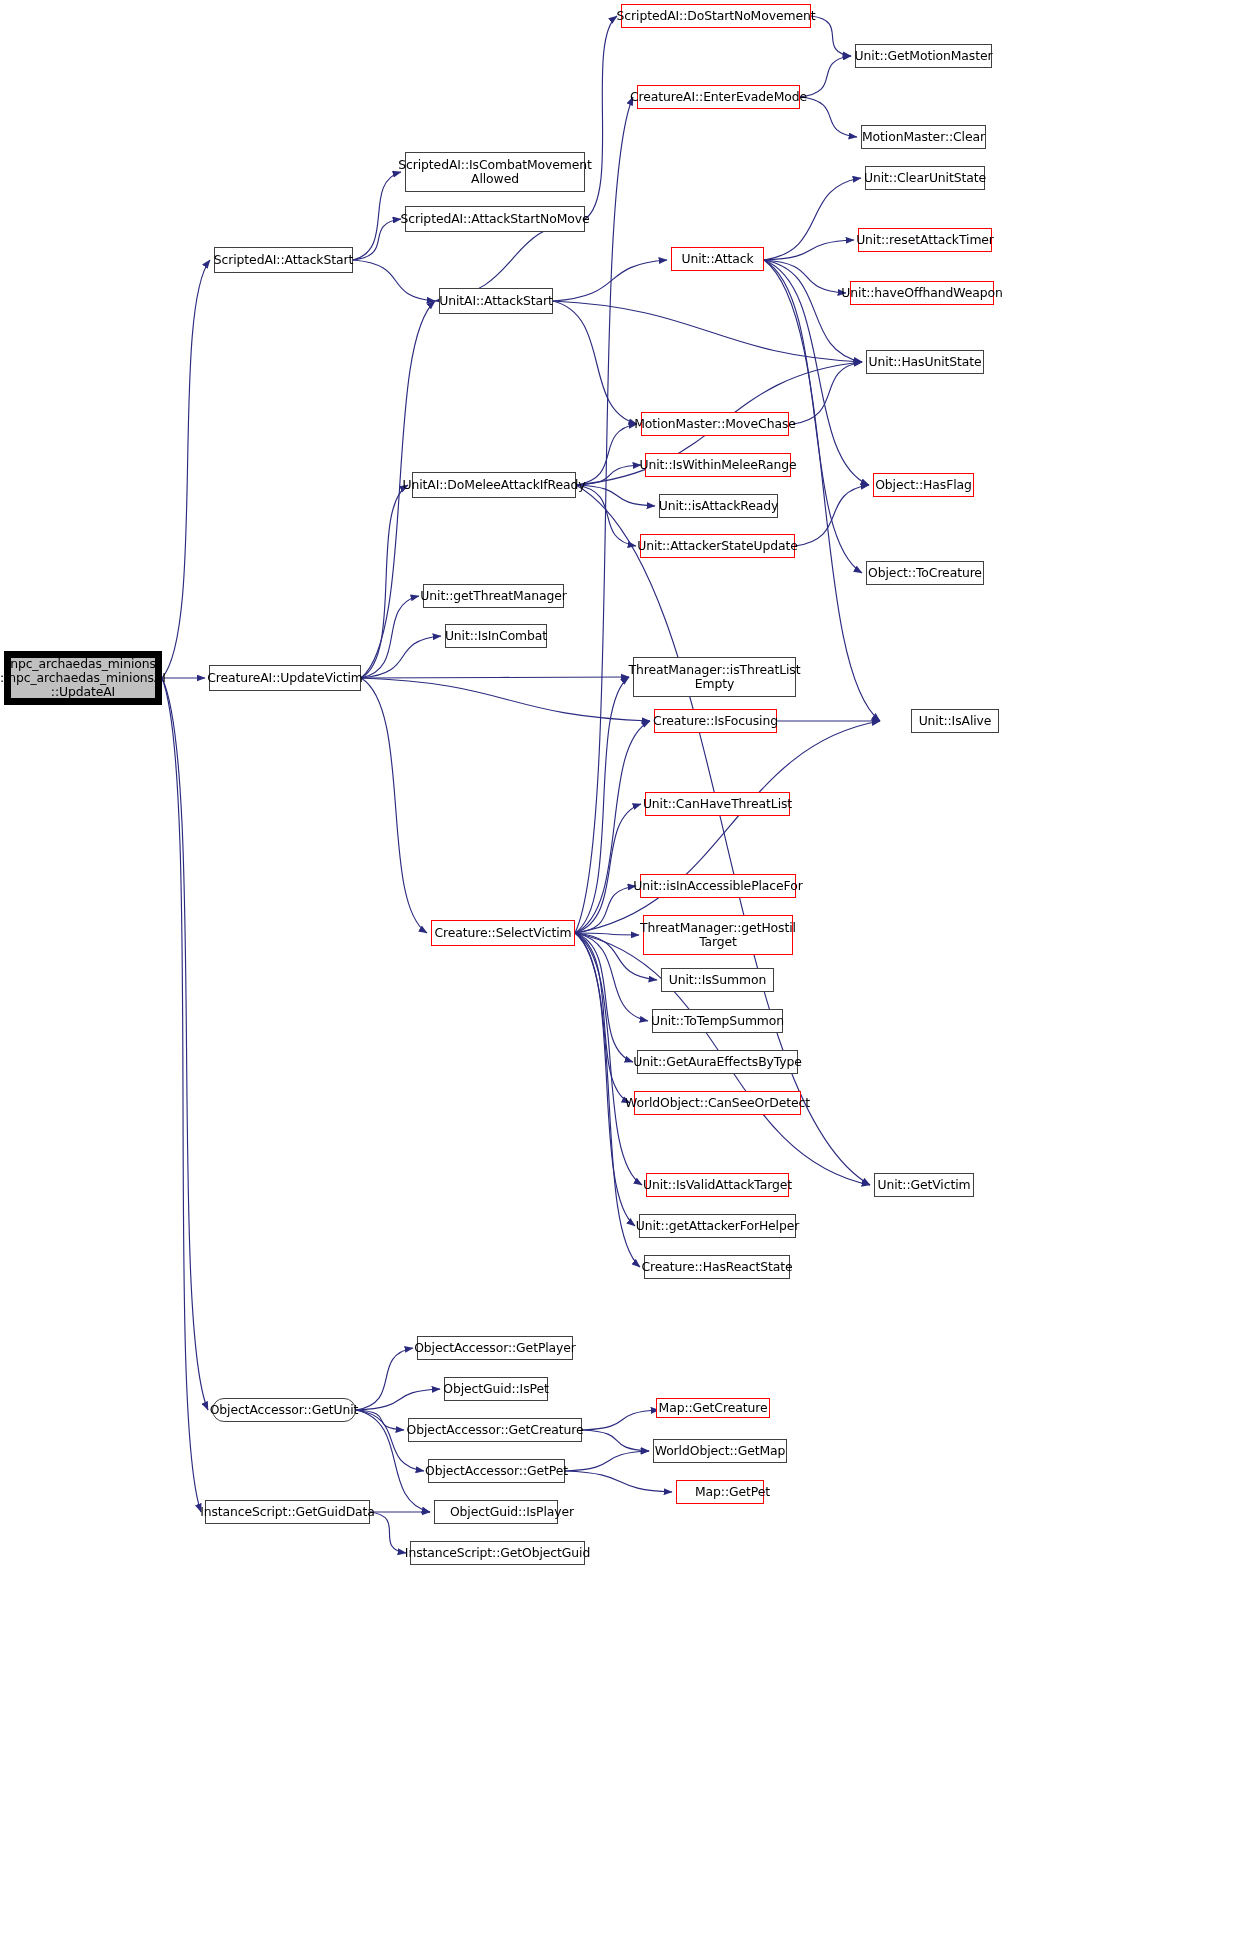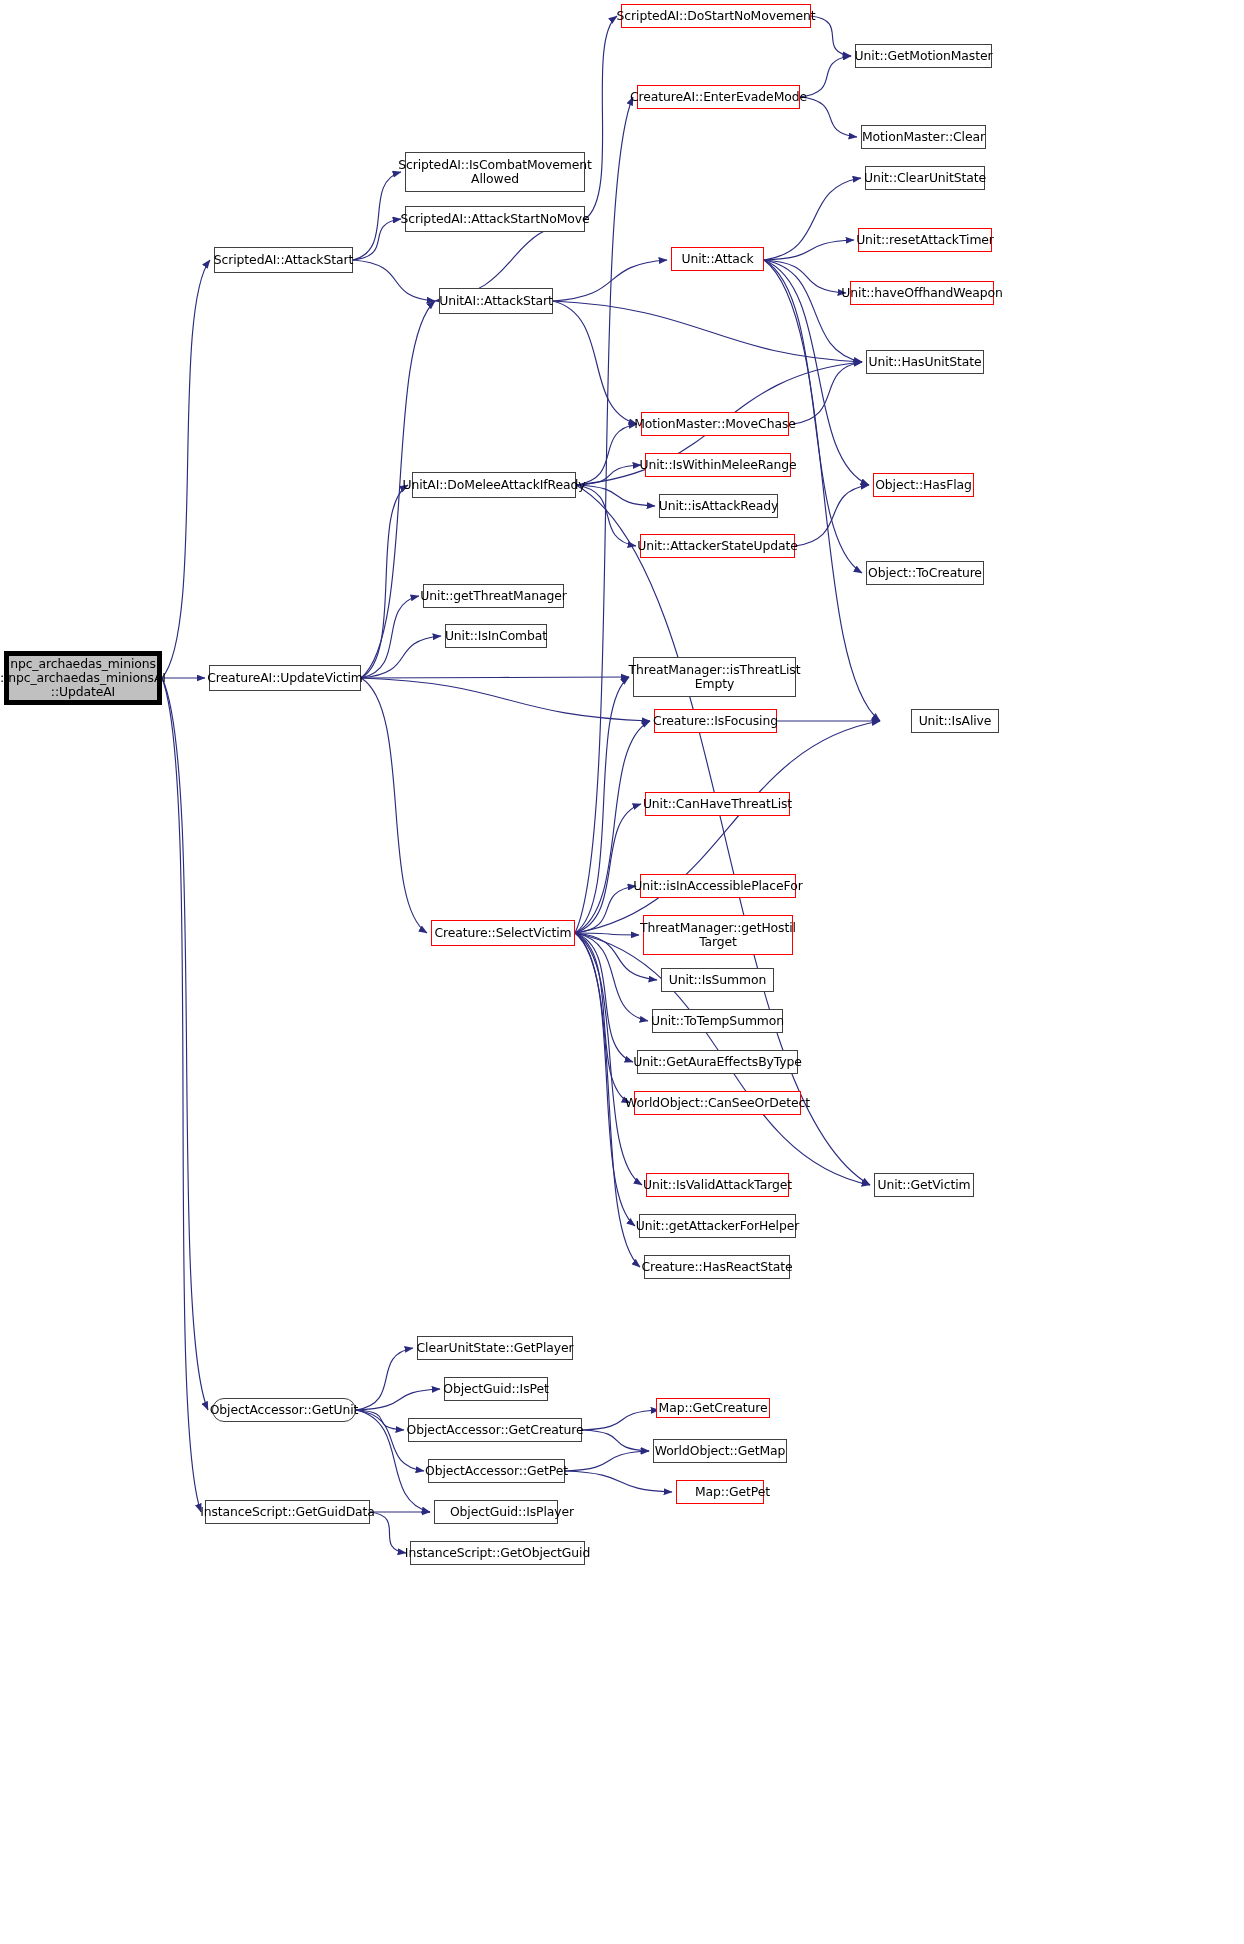--- a/index.html
+++ b/index.html
@@ -13,21 +13,21 @@
     text-align:center;
     font-size:12.4px;
     line-height:1.12;
     color:#000;
     background:#ffffff;
     border:1px solid #000;
     white-space:pre-line;
     letter-spacing:-0.1px;
   }
   .node.red{border:1px solid #ff0000;}
-  .node.root{background:#c0c0c0;border:5px solid #000000;}
+  .node.root{background:#c0c0c0;border:7px solid #000000;}
   .node.grey{border:1px solid #404040;}
 </style>
 </head>
 <body>
 
 <div id="canvas">
   <svg class="edges" viewBox="0 0 1244 1944">
     <defs>
       <marker id="arrow" markerWidth="9" markerHeight="7" refX="8.4" refY="3.5" orient="auto" markerUnits="userSpaceOnUse">
         <polygon points="0,0 9,3.5 0,7" fill="#2a2a7f"></polygon>
@@ -139,21 +139,21 @@
 Target</div>
       <div class="node grey" style="left: 661px; top: 968px; width: 113px; height: 24px;">Unit::IsSummon</div>
       <div class="node grey" style="left: 652px; top: 1009px; width: 131px; height: 24px;">Unit::ToTempSummon</div>
       <div class="node grey" style="left: 637px; top: 1050px; width: 161px; height: 24px;">Unit::GetAuraEffectsByType</div>
       <div class="node red" style="left: 634px; top: 1091px; width: 167px; height: 24px;">WorldObject::CanSeeOrDetect</div>
       <div class="node red" style="left: 646px; top: 1173px; width: 143px; height: 24px;">Unit::IsValidAttackTarget</div>
       <div class="node grey" style="left: 639px; top: 1214px; width: 157px; height: 24px;">Unit::getAttackerForHelper</div>
       <div class="node grey" style="left: 644px; top: 1255px; width: 146px; height: 24px;">Creature::HasReactState</div>
       <div class="node grey" style="left: 874px; top: 1173px; width: 100px; height: 24px;">Unit::GetVictim</div>
       <div class="node grey" style="left: 212px; top: 1398px; width: 144px; height: 24px; border-radius: 12px;">ObjectAccessor::GetUnit</div>
-      <div class="node grey" style="left: 417px; top: 1336px; width: 156px; height: 24px;">ClearUnitState::GetPlayer</div>
+      <div class="node grey" style="left: 417px; top: 1336px; width: 156px; height: 24px;">ObjectAccessor::GetPlayer</div>
       <div class="node grey" style="left: 444px; top: 1377px; width: 104px; height: 24px;">ObjectGuid::IsPet</div>
       <div class="node grey" style="left: 408px; top: 1418px; width: 174px; height: 24px;">ObjectAccessor::GetCreature</div>
       <div class="node grey" style="left: 428px; top: 1459px; width: 137px; height: 24px;">ObjectAccessor::GetPet</div>
       <div class="node grey" style="left: 434px; top: 1500px; width: 124px; height: 24px; padding-left: 32px;">ObjectGuid::IsPlayer</div>
       <div class="node red" style="left: 656px; top: 1398px; width: 114px; height: 20px;">Map::GetCreature</div>
       <div class="node grey" style="left: 653px; top: 1439px; width: 134px; height: 24px;">WorldObject::GetMap</div>
       <div class="node red" style="left: 676px; top: 1480px; width: 88px; height: 24px; padding-left: 25px;">Map::GetPet</div>
       <div class="node grey" style="left: 205px; top: 1500px; width: 165px; height: 24px;">InstanceScript::GetGuidData</div>
       <div class="node grey" style="left: 410px; top: 1541px; width: 175px; height: 24px;">InstanceScript::GetObjectGuid</div>
     </div>

